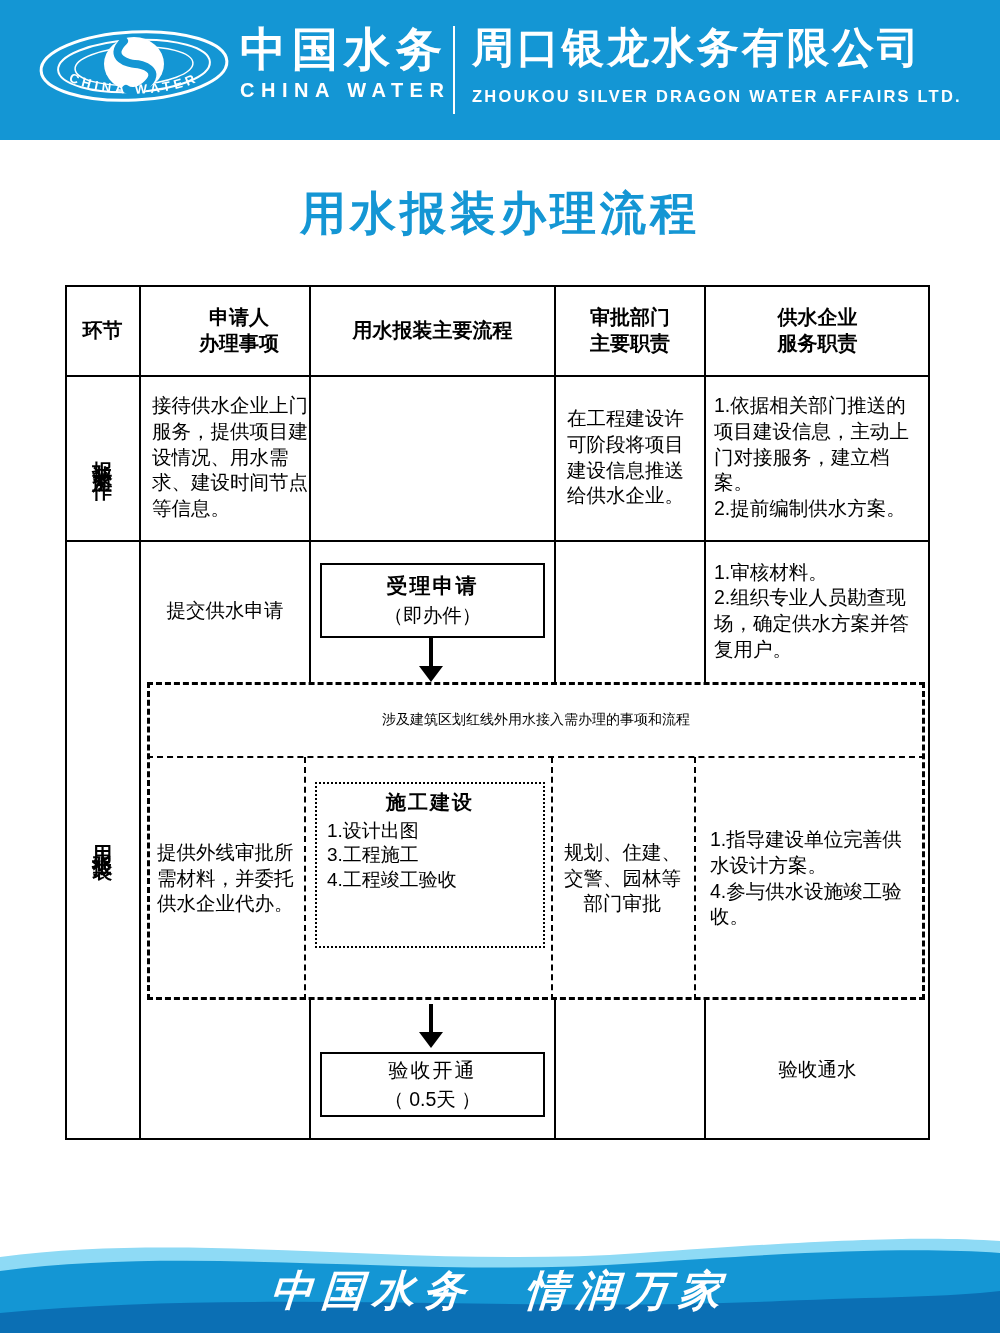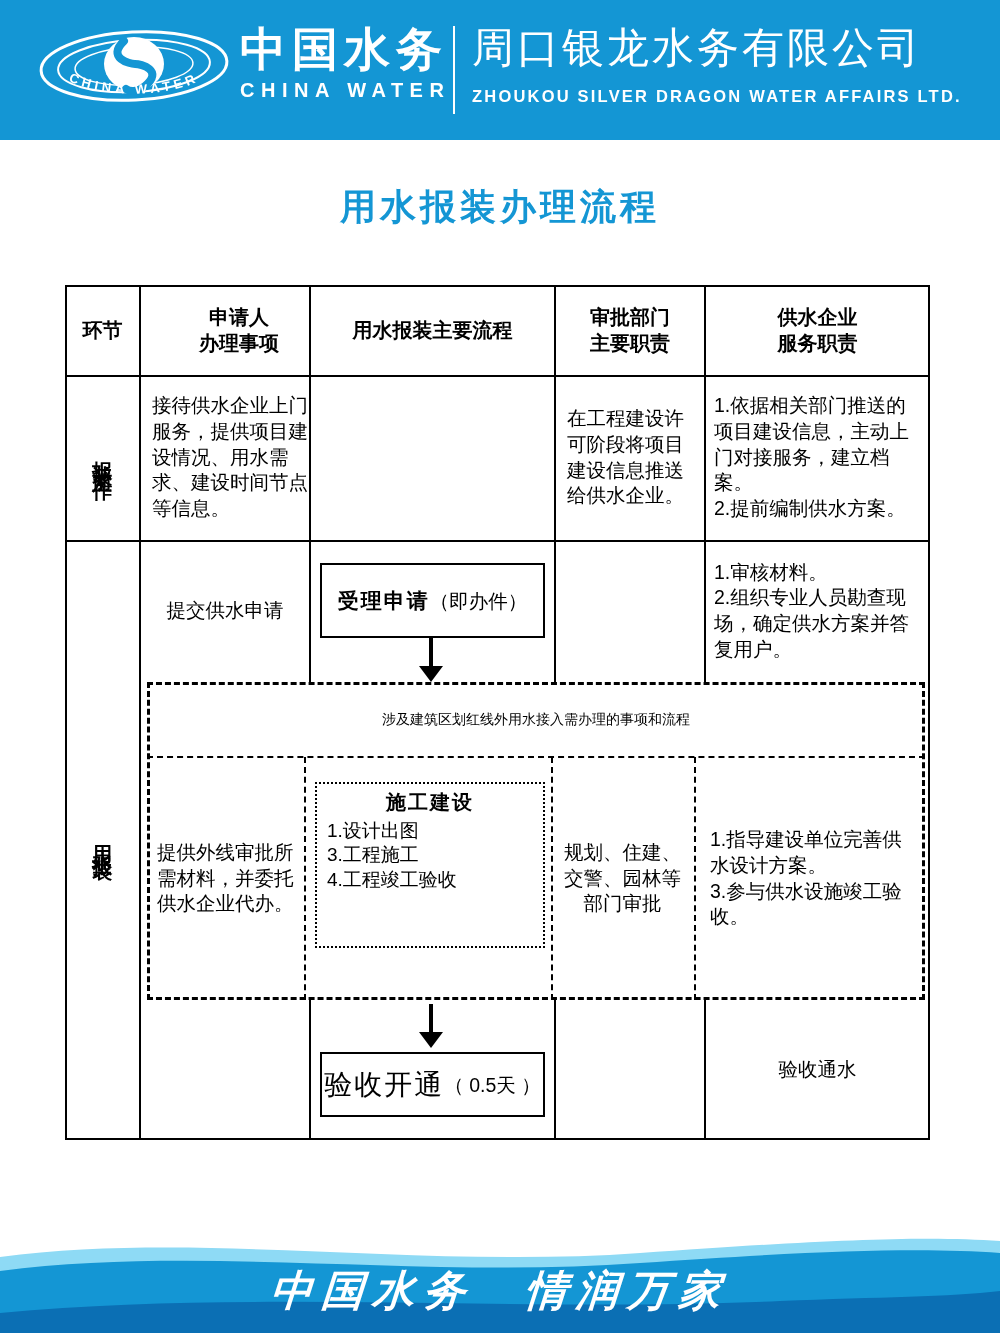--- a/index.html
+++ b/index.html
@@ -8,43 +8,43 @@
   .poster { position:relative; width:1000px; height:1333px; background:#fff; overflow:hidden; }
 
   
   .header { position:absolute; left:0; top:0; width:1000px; height:140px; background:#1496d4; }
   .logo { position:absolute; left:34px; top:16px; width:200px; height:108px; }
   .brand { position:absolute; left:240px; top:24px; color:#fff; }
   .brand-cn { font-size:46px; font-weight:bold; letter-spacing:6px; line-height:1.1; }
   .brand-en { font-size:20px; font-weight:bold; letter-spacing:6.5px; margin-top:4px; }
   .hdivider { position:absolute; left:453px; top:26px; width:2px; height:88px; background:#ffffff; }
   .company { position:absolute; left:472px; top:24px; color:#fff; }
-  .company-cn { font-size:42px; font-weight:normal; letter-spacing:3px; line-height:1.15; }
+  .company-cn { font-size:42px; font-weight:bold; letter-spacing:3px; line-height:1.15; }
   .company-en { font-size:16.5px; font-weight:bold; letter-spacing:2.2px; margin-top:15px; }
 
   
   .title { position:absolute; left:0; top:183px; width:1000px; text-align:center;
-           font-size:36px; font-weight:bold; color:#1496d4; letter-spacing:4px; }
+           font-size:46px; font-weight:bold; color:#1496d4; letter-spacing:4px; }
 
   
   .tline { position:absolute; background:#000; }
   .outer-border { position:absolute; left:65px; top:285px; width:865px; height:855px; border:2px solid #000; }
 
   .cell { position:absolute; display:flex; align-items:center; justify-content:center;
           font-size:19.5px; line-height:1.32; text-align:left; }
   .cell.center { text-align:center; }
   .cell.head { font-weight:bold; font-size:20px; text-align:center; line-height:1.3; }
   .pre { white-space:pre-line; }
   .vtext { writing-mode:vertical-rl; text-orientation:upright; font-weight:bold;
            font-size:20px; letter-spacing:5px; }
 
   .flowbox { position:absolute; background:#fff; border:2px solid #000; display:flex;
-             align-items:center; justify-content:center; }
+             flex-direction:column; align-items:center; justify-content:center; }
   .flowbox .bt { font-size:21px; font-weight:bold; letter-spacing:2px; }
-  .flowbox .bt2 { font-size:28px; letter-spacing:2px; }
+  .flowbox .bt2 { font-size:20px; letter-spacing:2px; }
   .flowbox .bn { font-size:19.5px; margin-top:2px; }
 
   .arrow { position:absolute; width:28px; }
   .arrow .shaft { position:absolute; left:12px; top:0; width:4px; background:#000; }
   .arrow .head { position:absolute; left:2px; width:0; height:0;
                  border-left:12px solid transparent; border-right:12px solid transparent;
                  border-top:16px solid #000; }
 
   .dashed-box { position:absolute; left:147px; top:682px; width:778px; height:318px;
                 border:3px dashed #000; }
@@ -155,21 +155,21 @@
       <div class="ct">施工建设</div>
       <div class="ci">1.设计出图</div>
       <div class="ci">3.工程施工</div>
       <div class="ci">4.工程竣工验收</div>
     </div>
 
     <div class="cell center pre" style="left:551px; top:757px; width:143px; height:243px;">规划、住建、
 交警、园林等
 部门审批</div>
     <div class="cell pre" style="left:700px; top:757px; width:225px; height:243px; padding:0 10px;">1.指导建设单位完善供水设计方案。
-3.参与供水设施竣工验收。</div>
+4.参与供水设施竣工验收。</div>
 
     <div class="arrow" style="left:417px; top:1004px; height:44px;">
       <div class="shaft" style="height:30px;"></div>
       <div class="head" style="top:28px;"></div>
     </div>
 
     <div class="flowbox" style="left:320px; top:1052px; width:225px; height:65px;">
       <div class="bt2">验收开通</div>
       <div class="bn">（  0.5天  ）</div>
     </div>

